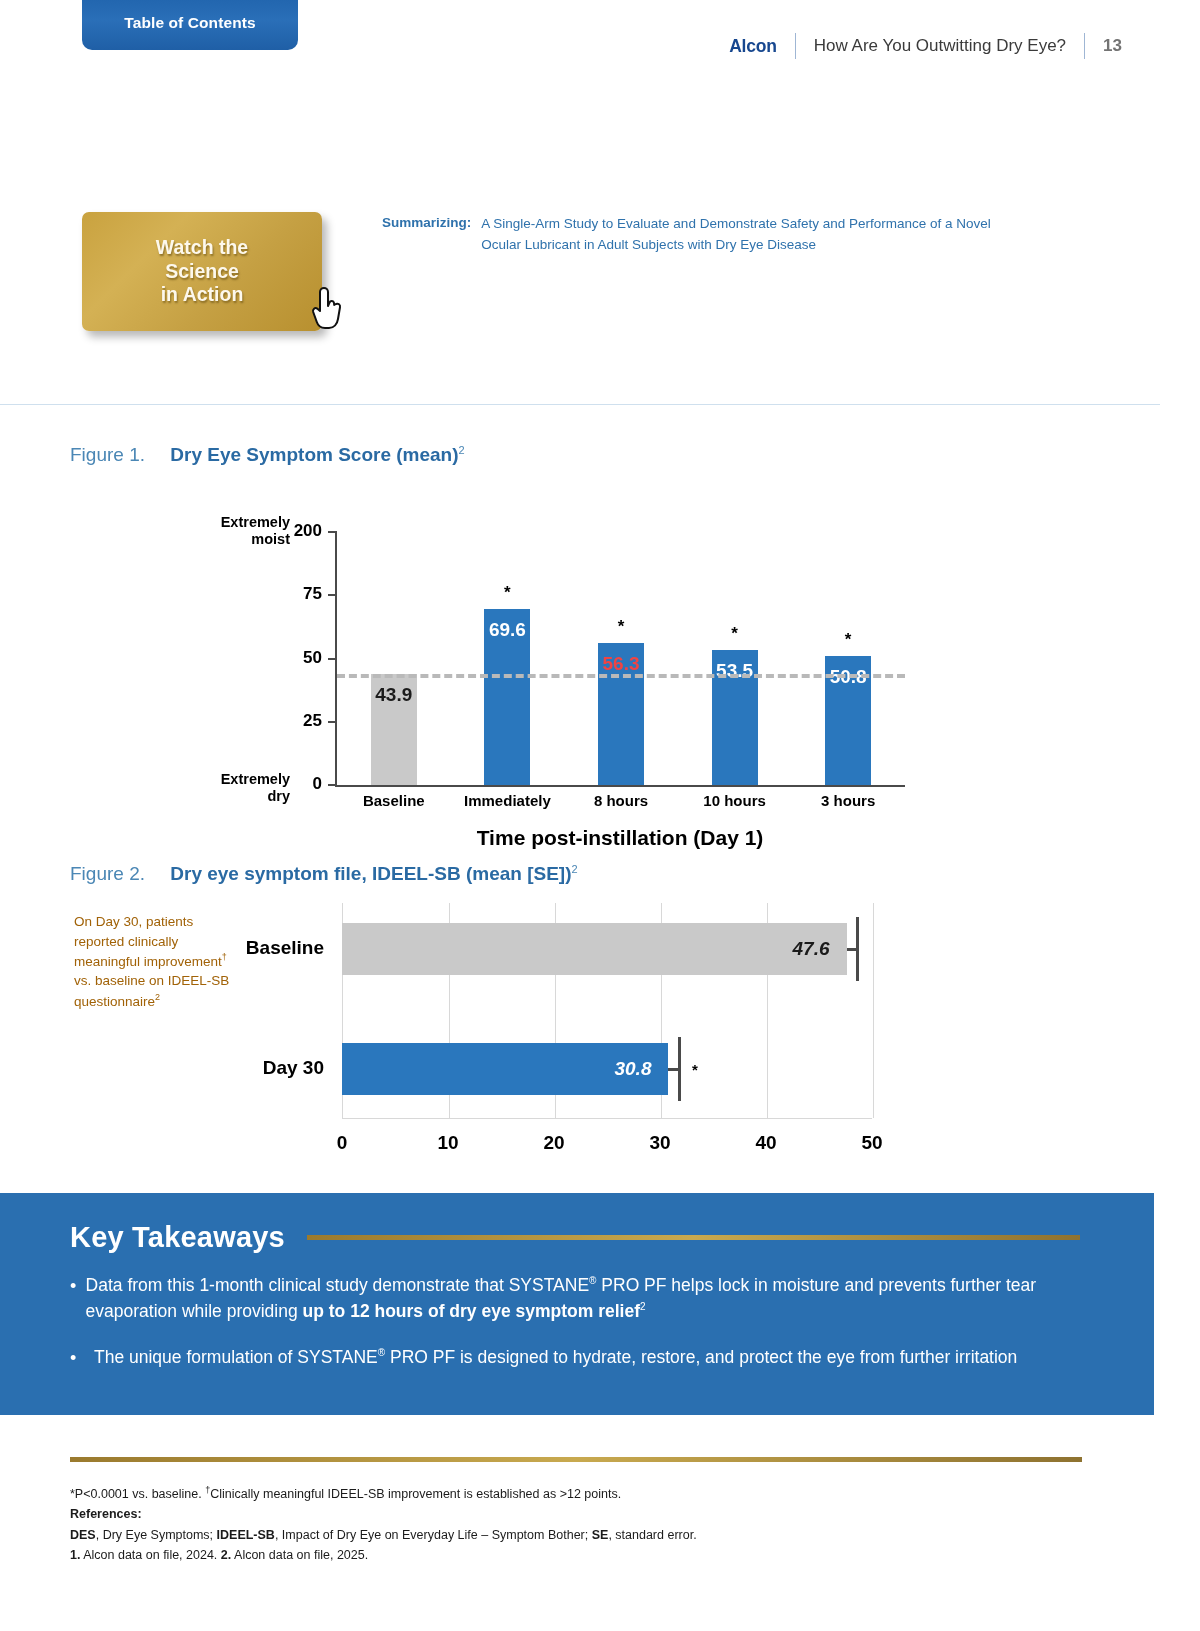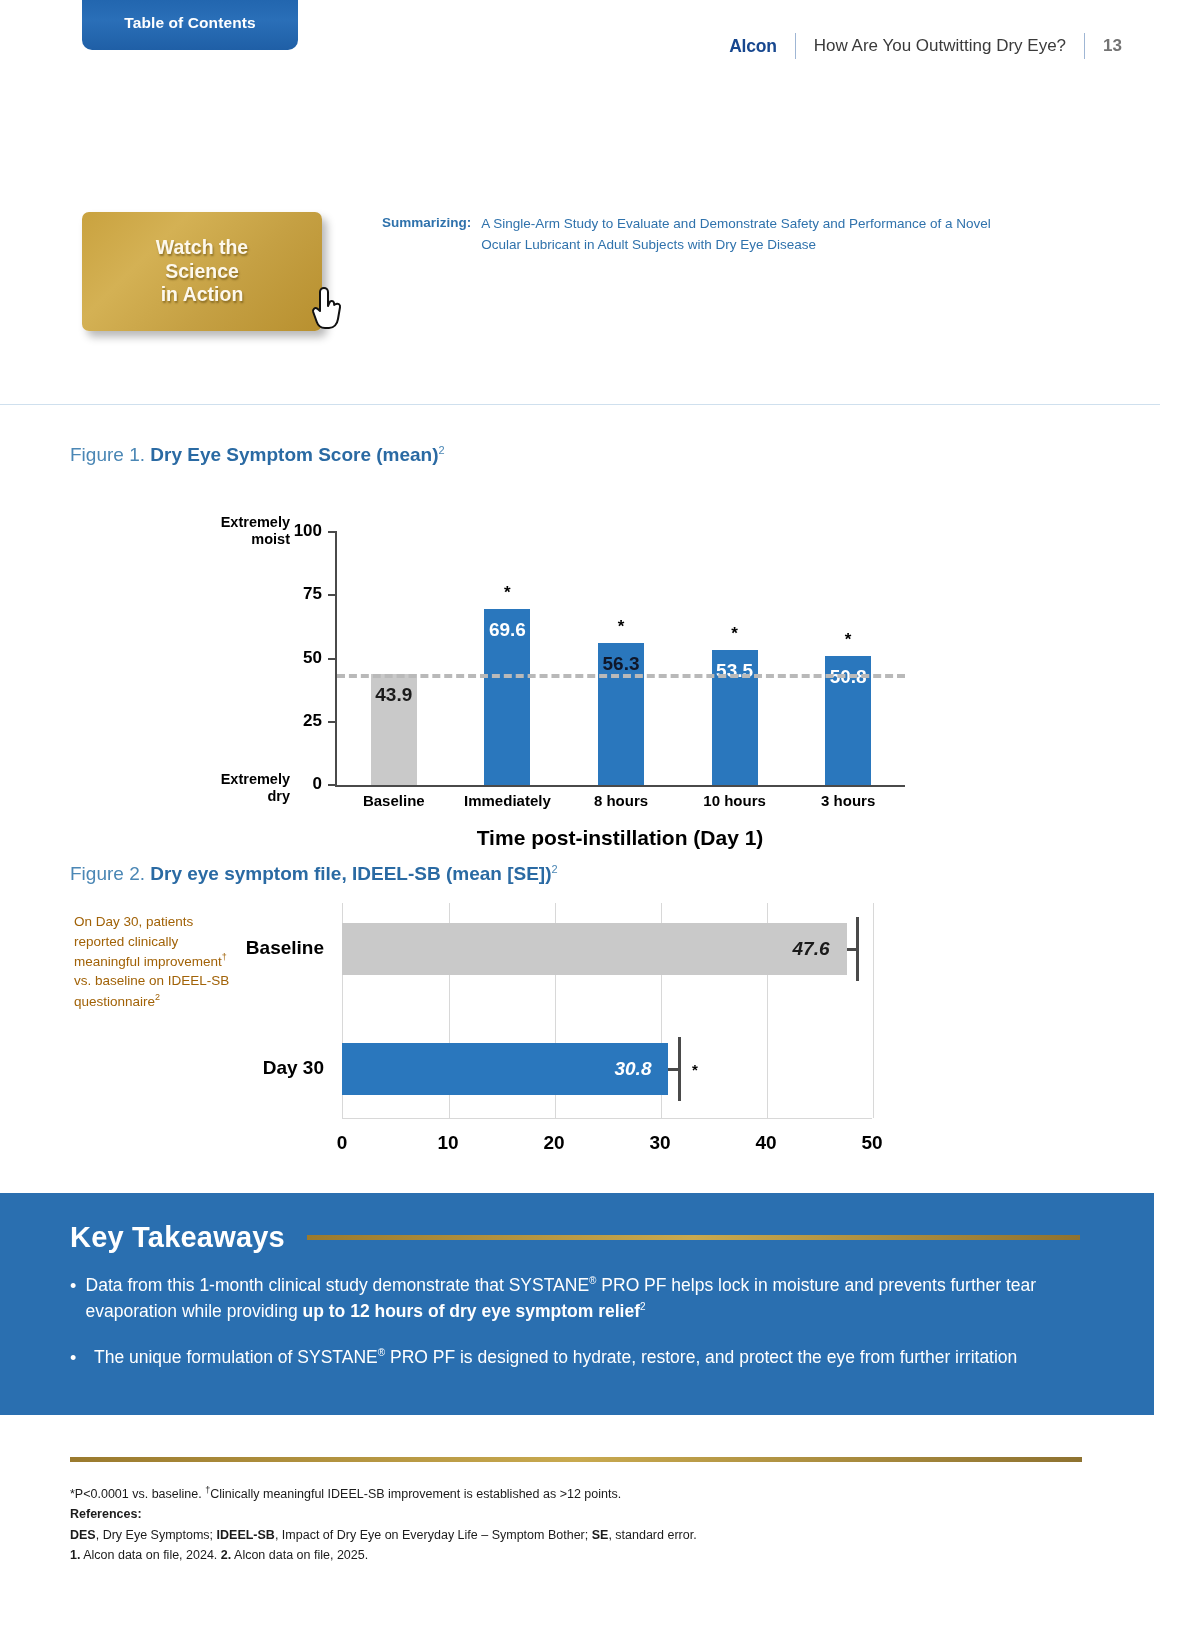--- a/index.html
+++ b/index.html
@@ -52,21 +52,21 @@
 
   
   .summ { position:absolute; left:382px; top:214px; width:640px; display:flex; gap:10px; }
   .summ-lbl { color:#2f72ac; font-weight:bold; font-size:13.5px; white-space:nowrap; padding-top:1px;}
   .summ-txt { color:#2f72ac; font-size:13.5px; line-height:1.52; font-weight:500;}
 
   .rule-top { position:absolute; left:0; top:404px; width:1160px; height:1px; background:#cfe0ee; }
 
   
   .fig-title { position:absolute; font-size:19px; color:#4b87b5; }
-  .fig-title b { color:#2a6aa3; font-weight:bold; }
+  .fig-title b { color:#2a6aa3; font-weight:bold;margin-left:20px; }
   .fig-title sup { font-size:11px; }
 
   
   .fig1 { position:absolute; left:180px; top:490px; width:760px; height:350px;margin-top:24px; }
   .f1-ylab {
     position:absolute; right:0; text-align:right; font-weight:bold; font-size:14.5px;
     color:#000; line-height:1.2; width:110px;
   }
   .f1-yaxis { position:absolute; left:155px; top:18px; width:2px; height:253px; background:#4a4a4a; }
   .f1-xaxis { position:absolute; left:155px; top:271px; width:570px; height:2px; background:#4a4a4a; }
@@ -177,35 +177,35 @@
     <div id="f1-ticks">
         <div class="f1-tick" style="top: 270px;"></div>
         <div class="f1-ticklbl" style="top: 260px; left: 96px;">0</div>
         <div class="f1-tick" style="top: 206.75px;"></div>
         <div class="f1-ticklbl" style="top: 196.75px; left: 96px;">25</div>
         <div class="f1-tick" style="top: 143.5px;"></div>
         <div class="f1-ticklbl" style="top: 133.5px; left: 96px;">50</div>
         <div class="f1-tick" style="top: 80.25px;"></div>
         <div class="f1-ticklbl" style="top: 70.25px; left: 96px;">75</div>
         <div class="f1-tick" style="top: 17px;"></div>
-        <div class="f1-ticklbl" style="top: 7px; left: 96px;">100</div>
+        <div class="f1-ticklbl" style="top: 7px; left: 96px;">200</div>
       </div>
     <div class="f1-bars" id="f1-bars">
         <div class="f1-col">
           <div class="f1-bar" style="height: 111.067px; background: rgb(201, 201, 201);"></div>
           <div class="f1-val" style="color: rgb(27, 27, 27); bottom: 79.067px;">43.9</div>
         </div>
         <div class="f1-col">
           <div class="f1-bar" style="height: 176.088px; background: rgb(42, 119, 189);"></div>
           <div class="f1-val" style="color: rgb(255, 255, 255); bottom: 144.088px;">69.6</div>
           <div class="f1-star" style="bottom: 182.088px;">*</div>
         </div>
         <div class="f1-col">
           <div class="f1-bar" style="height: 142.439px; background: rgb(42, 119, 189);"></div>
-          <div class="f1-val" style="color: #0f172a; bottom: 110.439px;">56.3</div>
+          <div class="f1-val" style="color: #ef4444; bottom: 110.439px;">56.3</div>
           <div class="f1-star" style="bottom: 148.439px;">*</div>
         </div>
         <div class="f1-col">
           <div class="f1-bar" style="height: 135.355px; background: rgb(42, 119, 189);"></div>
           <div class="f1-val" style="color: rgb(255, 255, 255); bottom: 103.355px;">53.5</div>
           <div class="f1-star" style="bottom: 141.355px;">*</div>
         </div>
         <div class="f1-col">
           <div class="f1-bar" style="height: 128.524px; background: rgb(42, 119, 189);"></div>
           <div class="f1-val" style="color: rgb(255, 255, 255); bottom: 96.524px;">50.8</div>

